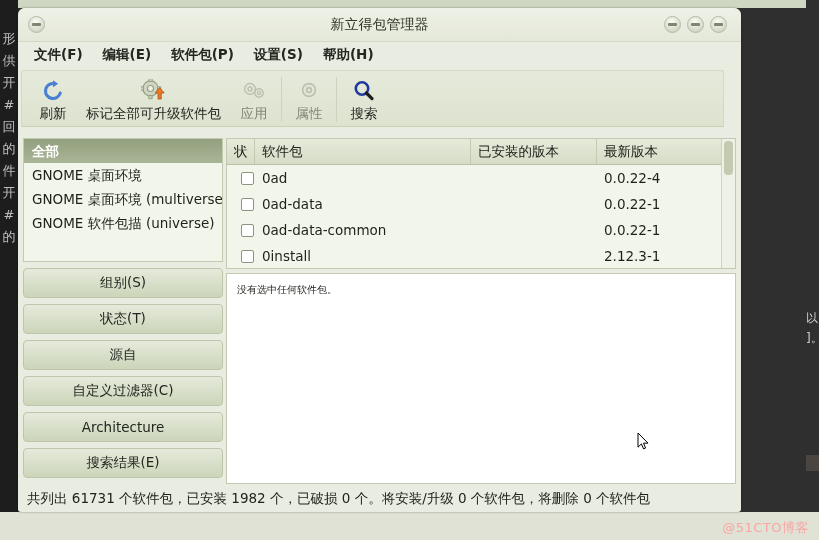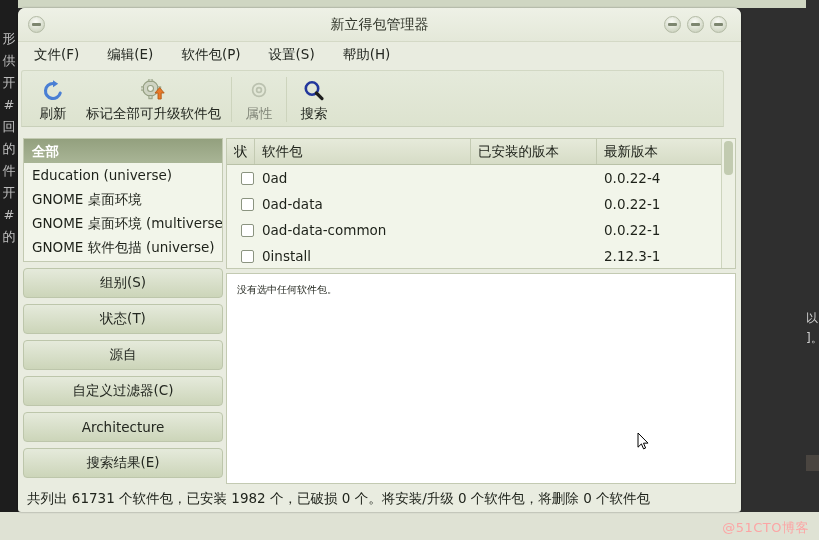--- a/index.html
+++ b/index.html
@@ -53,21 +53,21 @@
     background:#7d8670;border-radius:1px;
   }
   #wbtn-left{left:10px;}
   #wbtn-min{right:60px;}
   #wbtn-max{right:37px;}
   #wbtn-close{right:14px;}
 
   
   #menubar{
     height:25px;flex:0 0 25px;display:flex;align-items:center;
-    padding-left:12px;gap:20px;font-size:13.5px;color:#232720;
+    padding-left:12px;gap:12px;font-size:13.5px;color:#232720;font-weight:bold;
   }
   .menu-item{padding:2px 4px;border-radius:2px;cursor:default;}
 
   
   #toolbar-wrap{padding:3px 17px 0 3px;}
   #toolbar{
     height:57px;background:linear-gradient(#e5eadb,#dde3cf);
     border:1px solid #d2d8c4;border-bottom:1px solid #c9d0ba;
     border-radius:3px 3px 0 0;display:flex;align-items:flex-start;
     padding:4px 6px 0 6px;box-sizing:border-box;
@@ -223,20 +223,35 @@
                 <rect x="-10.2" y="-1.6" width="3.2" height="3.2"></rect>
                 <rect x="7" y="-1.6" width="3.2" height="3.2"></rect>
               </g>
             </g>
             <path d="M17 20 L17 14 L14 14 L18.6 8.6 L23.2 14 L20.2 14 L20.2 20 Z" fill="#e8792a" stroke="#b45b16" stroke-width="0.9" stroke-linejoin="round"></path>
           </svg>
         </div>
         <div class="tlabel">标记全部可升级软件包</div>
       </div>
 
+      <div class="tbtn disabled">
+        <div class="ticon">
+          <svg width="26" height="24" viewBox="0 0 26 24" opacity="0.33">
+            <g transform="translate(9,10)" fill="none" stroke="#6d7660" stroke-width="1.5">
+              <circle r="5.4"></circle>
+                <circle r="2"></circle>
+            </g>
+            <g transform="translate(18,14)" fill="none" stroke="#6d7660" stroke-width="1.4">
+              <circle r="4.2"></circle>
+                <circle r="1.6"></circle>
+            </g>
+          </svg>
+        </div>
+        <div class="tlabel">应用</div>
+      </div>
 
       <div class="tsep"></div>
 
       <div class="tbtn disabled">
         <div class="ticon">
           <svg width="24" height="24" viewBox="0 0 24 24" opacity="0.33">
             <g transform="translate(12,11)" fill="none" stroke="#6d7660" stroke-width="1.7">
               <circle r="6.4"></circle>
                 <circle r="2.4"></circle>
             </g>
@@ -258,21 +273,20 @@
       </div>
 
     </div>
   </div>
 
   <div id="body">
 
     <div id="sidebar">
       <div id="catlist">
         <div class="cat-row sel">全部</div>
-        <div class="cat-row">Education (universe)</div>
         <div class="cat-row">GNOME 桌面环境</div>
         <div class="cat-row">GNOME 桌面环境 (multiverse)</div>
         <div class="cat-row">GNOME 软件包描 (universe)</div>
       </div>
       <div class="sidebtn">组别(S)</div>
       <div class="sidebtn">状态(T)</div>
       <div class="sidebtn">源自</div>
       <div class="sidebtn">自定义过滤器(C)</div>
       <div class="sidebtn">Architecture</div>
       <div class="sidebtn">搜索结果(E)</div>

